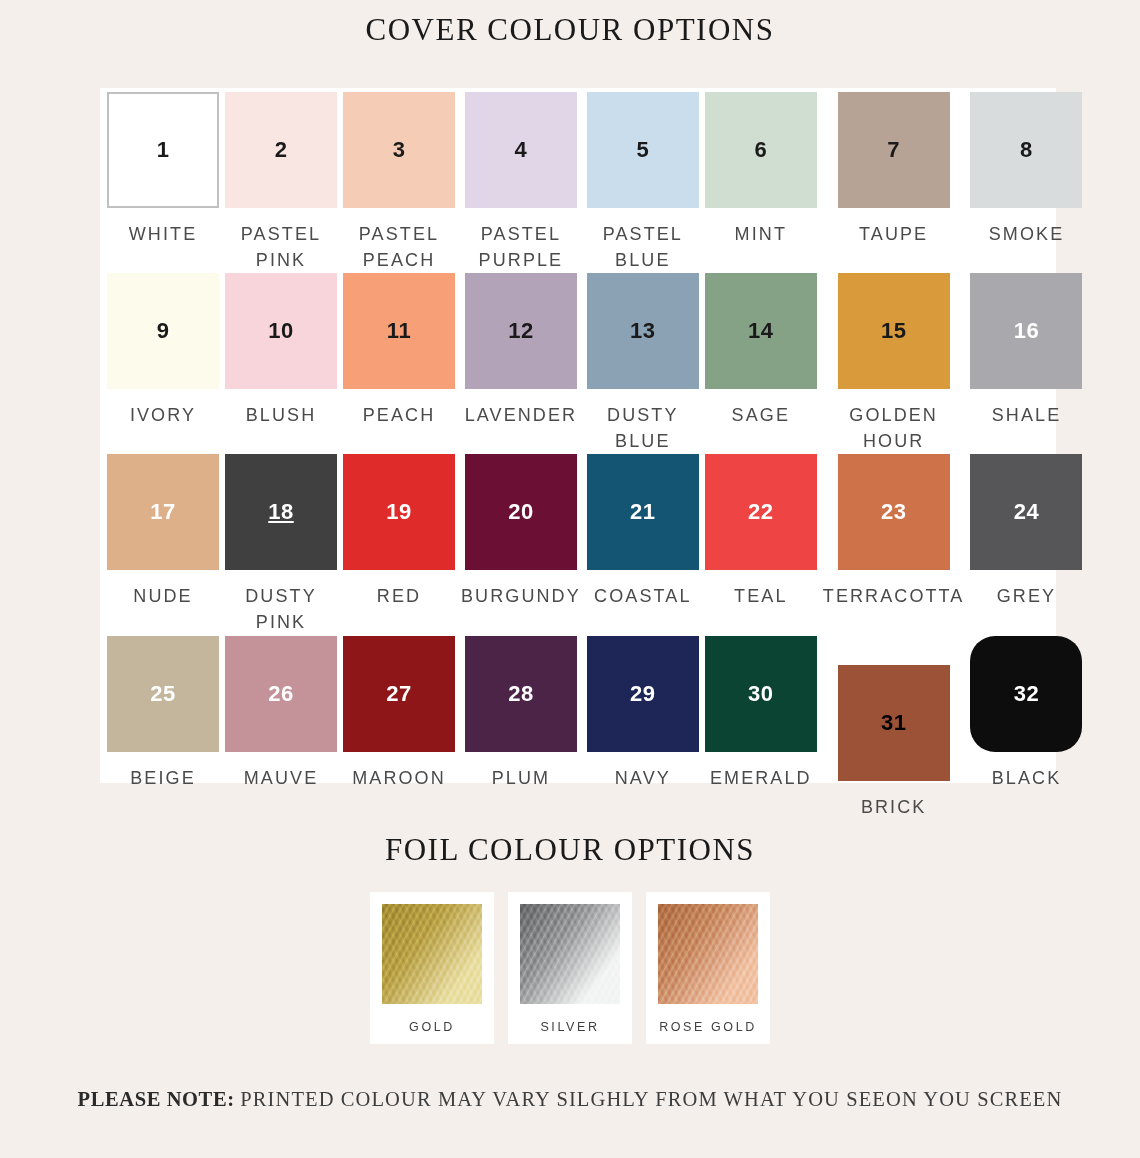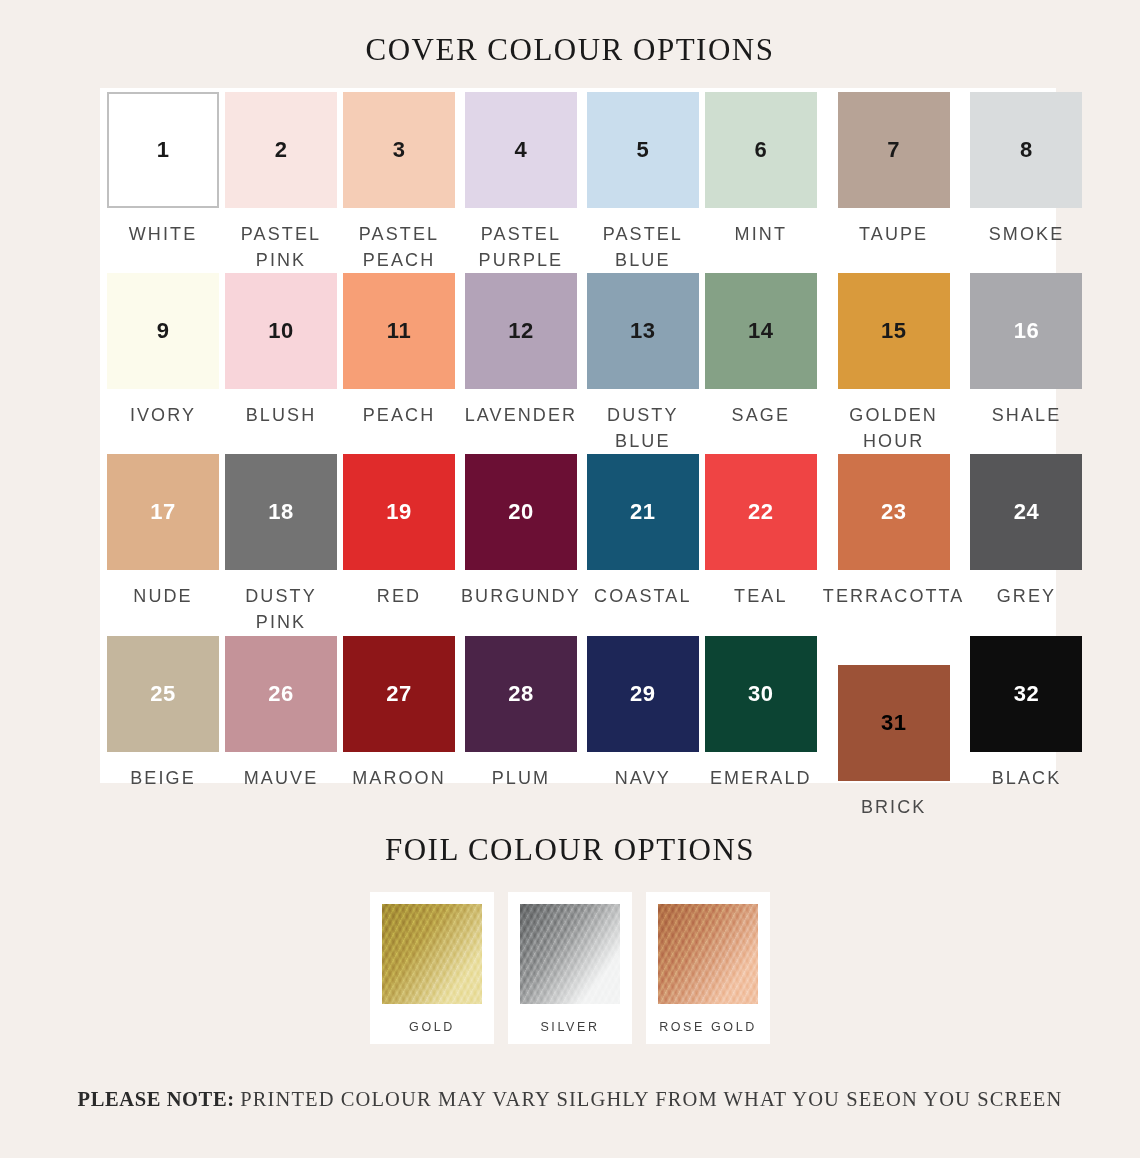--- a/index.html
+++ b/index.html
@@ -15,21 +15,21 @@
 
   
   .section-title {
     text-align: center;
     font-family: "Liberation Serif", serif;
     font-weight: 400;
     color: #1a1a1a;
     letter-spacing: 1.5px;
     font-size: 31px;
   }
-  #cover-title { margin-top: 32px; }
+  #cover-title { margin-top: 12px; }
   #foil-title  { margin-top: 52px; }
 
   
   .cover-card {
     position: absolute;
     left: 100px;
     top: 88px;
     width: 956px;
     height: 695px;
     background: #ffffff;
@@ -241,21 +241,21 @@
         </div>
         <div class="swatch-label">SHALE</div>
       </div>
       <div class="swatch-cell">
         <div class="swatch-box" style="background: rgb(221, 176, 138); color: rgb(255, 255, 255);">
           <span>17</span>
         </div>
         <div class="swatch-label">NUDE</div>
       </div>
       <div class="swatch-cell">
-        <div class="swatch-box" style="background: #737373; color: rgb(255, 255, 255);">
+        <div class="swatch-box" style="background: #404040; color: rgb(255, 255, 255); text-decoration: underline;">
           <span>18</span>
         </div>
         <div class="swatch-label">DUSTY PINK</div>
       </div>
       <div class="swatch-cell">
         <div class="swatch-box" style="background: rgb(224, 43, 43); color: rgb(255, 255, 255);">
           <span>19</span>
         </div>
         <div class="swatch-label">RED</div>
       </div>
@@ -325,21 +325,21 @@
         </div>
         <div class="swatch-label">EMERALD</div>
       </div>
       <div class="swatch-cell">
         <div class="swatch-box" style="background: rgb(156, 82, 55); color: #000000; margin-top: 29px;">
           <span>31</span>
         </div>
         <div class="swatch-label">BRICK</div>
       </div>
       <div class="swatch-cell">
-        <div class="swatch-box" style="background: rgb(13, 13, 13); color: rgb(255, 255, 255);">
+        <div class="swatch-box" style="background: rgb(13, 13, 13); color: rgb(255, 255, 255); border-radius: 25px;">
           <span>32</span>
         </div>
         <div class="swatch-label">BLACK</div>
       </div>
     </div>
 </div>
 
 <h2 class="section-title" id="foil-title" style="position:absolute; left:0; right:0; top:832px; margin:0;">FOIL COLOUR OPTIONS</h2>
 
 <div class="foil-row" id="foil-row">

